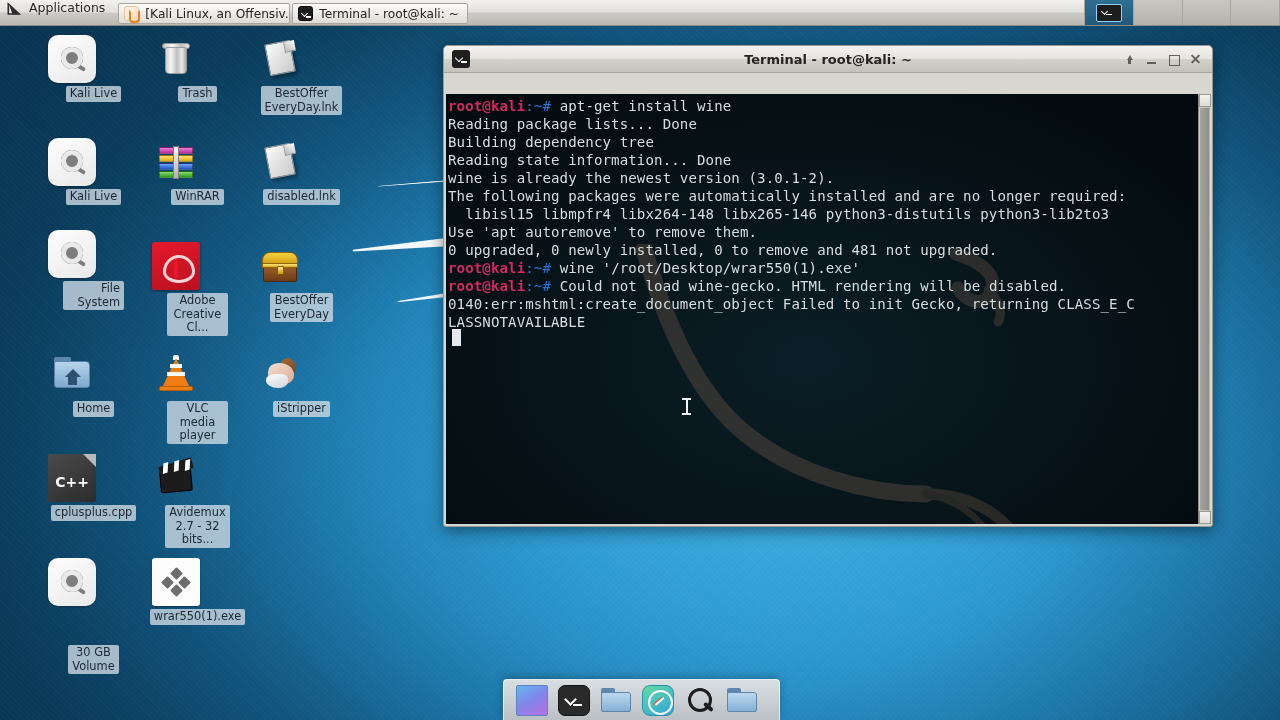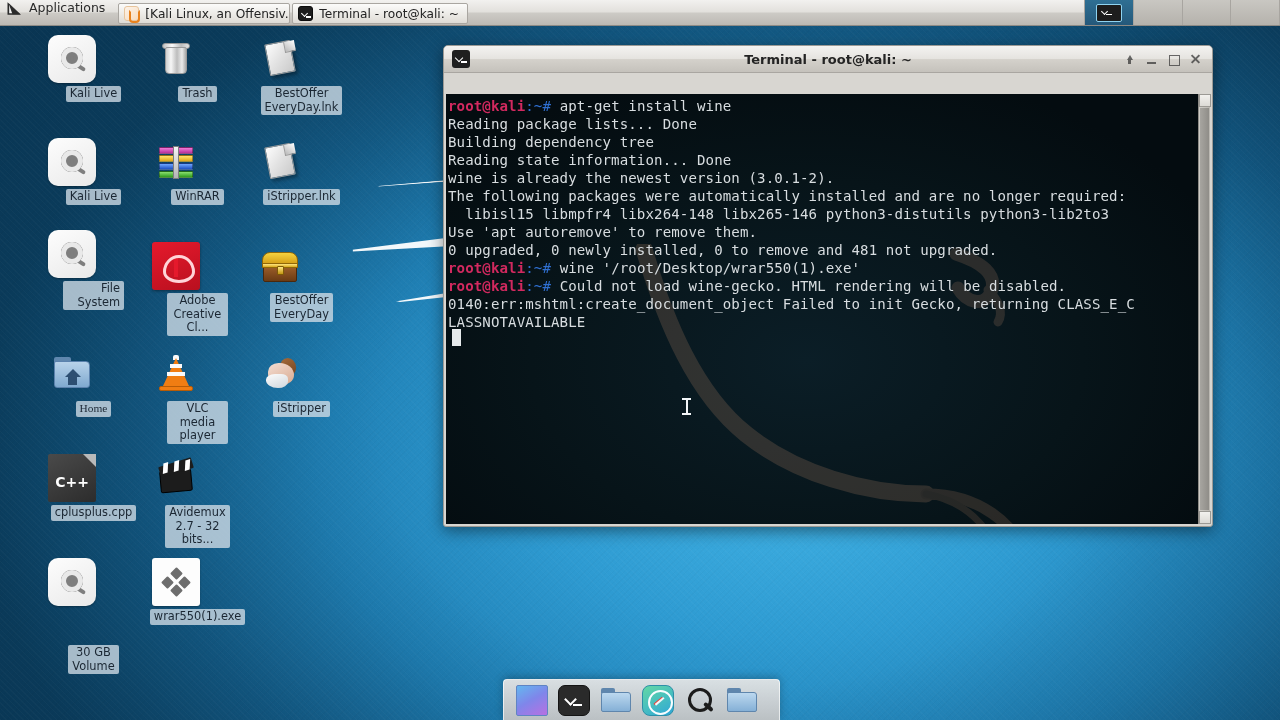--- a/index.html
+++ b/index.html
@@ -375,21 +375,21 @@
       </span>
       <span class="cap" style="white-space: pre-line;">WinRAR</span>
     </div>
     <div class="dicon" style="left: 228px; top: 108px;">
       <span class="glyph">
         <span class="g-lnk" style="position: absolute; left: 0px; top: 0px; width: 48px; height: 48px;">
           <span class="pg"></span>
           <span class="fold"></span>
         </span>
       </span>
-      <span class="cap" style="white-space: pre-line;">iStripper.lnk</span>
+      <span class="cap" style="white-space: pre-line;">disabled.lnk</span>
     </div>
     <div class="dicon" style="left: 20px; top: 200px; text-align: right;">
       <span class="glyph">
         <span class="g-drive" style="position: absolute; left: 0px; top: 0px; width: 48px; height: 48px;">
           <span class="tail"></span>
         </span>
       </span>
       <span class="cap" style="white-space: pre-line;">File System</span>
     </div>
     <div class="dicon" style="left: 124px; top: 212px;">
@@ -415,21 +415,21 @@
     </div>
     <div class="dicon" style="left: 20px; top: 320px;">
       <span class="glyph">
         <span class="g-home" style="position: absolute; left: 0px; top: 0px; width: 48px; height: 48px;">
           <span class="tab"></span>
           <span class="fold"></span>
           <span class="hs"></span>
           <span class="hb"></span>
         </span>
       </span>
-      <span class="cap" style="white-space: pre-line; font-family: Liberation Serif, serif;">Home</span>
+      <span class="cap" style="white-space: pre-line;">Home</span>
     </div>
     <div class="dicon" style="left: 124px; top: 320px;">
       <span class="glyph">
         <span class="g-vlc" style="position: absolute; left: 0px; top: 0px; width: 48px; height: 48px;">
           <span class="tip"></span>
           <span class="cone"></span>
           <span class="s1"></span>
           <span class="s2"></span>
           <span class="base"></span>
         </span>

